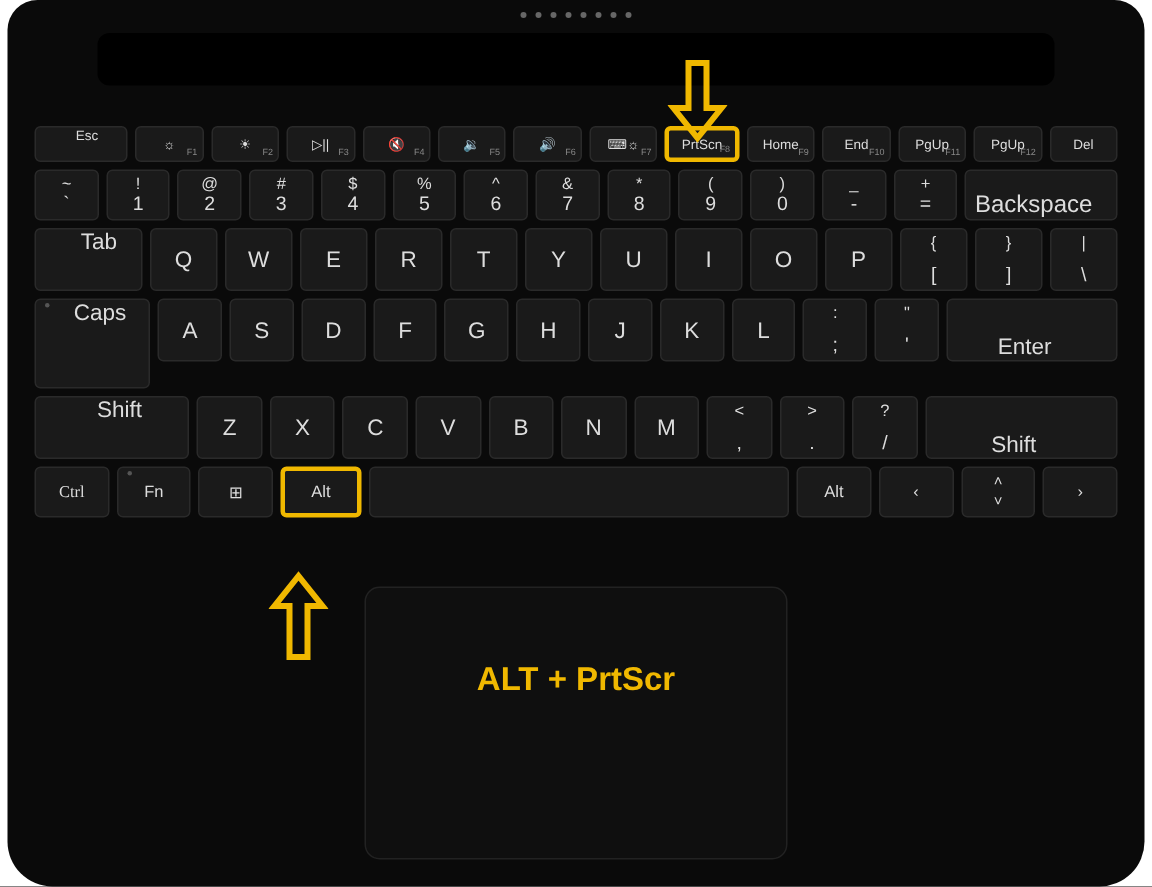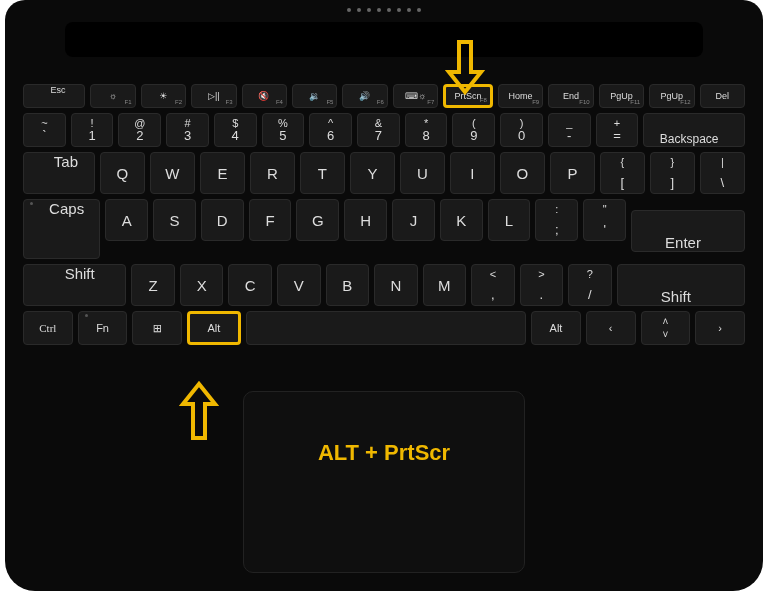--- a/index.html
+++ b/index.html
@@ -11,21 +11,21 @@
 .row{display:flex;gap:5px;margin-bottom:5px}
 .key{background:#1a1a1a;border:1px solid #2a2a2a;border-radius:4px;color:#ddd;display:flex;flex-direction:column;justify-content:center;align-items:center;font-size:13px;position:relative;box-sizing:border-box;cursor:default}
 .key.fn{height:24px;font-size:9px;flex:1}
 .key.fn .sub{position:absolute;bottom:2px;right:3px;font-size:6px;color:#888}
 .key.num{height:34px;flex:1;position:relative}
 .key.num .top{font-size:11px;position:absolute;top:3px}
 .key.num .bot{font-size:13px;position:absolute;bottom:3px}
 .key.letter{height:42px;flex:1;font-size:15px}
 .key.mod{height:34px;font-size:11px}
 .row1 .key:first-child{flex:1.2;justify-content:flex-start;padding-left:8px}
-.bksp{flex:2.2!important;justify-content:flex-end!important;padding-right:10px;font-size:12px}
+.bksp{flex:2.2!important;justify-content:flex-end!important;padding-right:10px;font-size:16px}
 .tab{flex:1.3!important;justify-content:flex-start!important;padding-left:14px;font-size:12px}
 .caps{flex:1.6!important;justify-content:flex-start!important;padding-left:10px;font-size:12px}
 .enter{flex:2.5!important;justify-content:flex-end!important;padding-right:10px;font-size:12px}
 .shiftL{flex:2.2!important;justify-content:flex-start!important;padding-left:10px;font-size:12px}
 .shiftR{flex:2.8!important;justify-content:flex-end!important;padding-right:10px;font-size:12px}
 .space{flex:7!important}
 .row6 .key{flex:1.2;font-size:11px}
 .updown{flex:1.2!important;flex-direction:column;gap:2px;padding:2px 0}
 .updown div{font-size:10px;color:#ddd}
 .hl{border:3px solid #f0b800!important}
@@ -199,21 +199,21 @@
         <div class="key letter" style="height: 42px;">K</div>
         <div class="key letter" style="height: 42px;">L</div>
         <div class="key num" style="height: 42px;">
           <span class="top">:</span>
           <span class="bot">;</span>
         </div>
         <div class="key num" style="height: 42px;">
           <span class="top">"</span>
           <span class="bot">'</span>
         </div>
-        <div class="key letter enter" style="height: 42px; margin-top: 11px;">Enter</div>
+        <div class="key letter enter" style="height: 42px;">Enter</div>
       </div>
     <div class="row row5" id="r5">
         <div class="key letter shiftL" style="height: 42px;">Shift</div>
         <div class="key letter" style="height: 42px;">Z</div>
         <div class="key letter" style="height: 42px;">X</div>
         <div class="key letter" style="height: 42px;">C</div>
         <div class="key letter" style="height: 42px;">V</div>
         <div class="key letter" style="height: 42px;">B</div>
         <div class="key letter" style="height: 42px;">N</div>
         <div class="key letter" style="height: 42px;">M</div>

